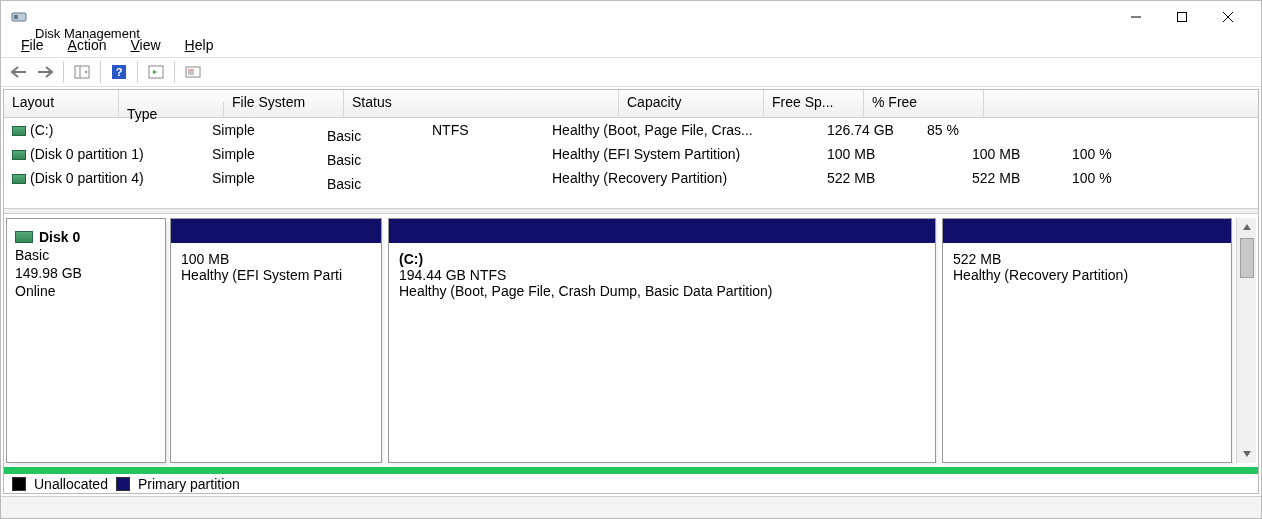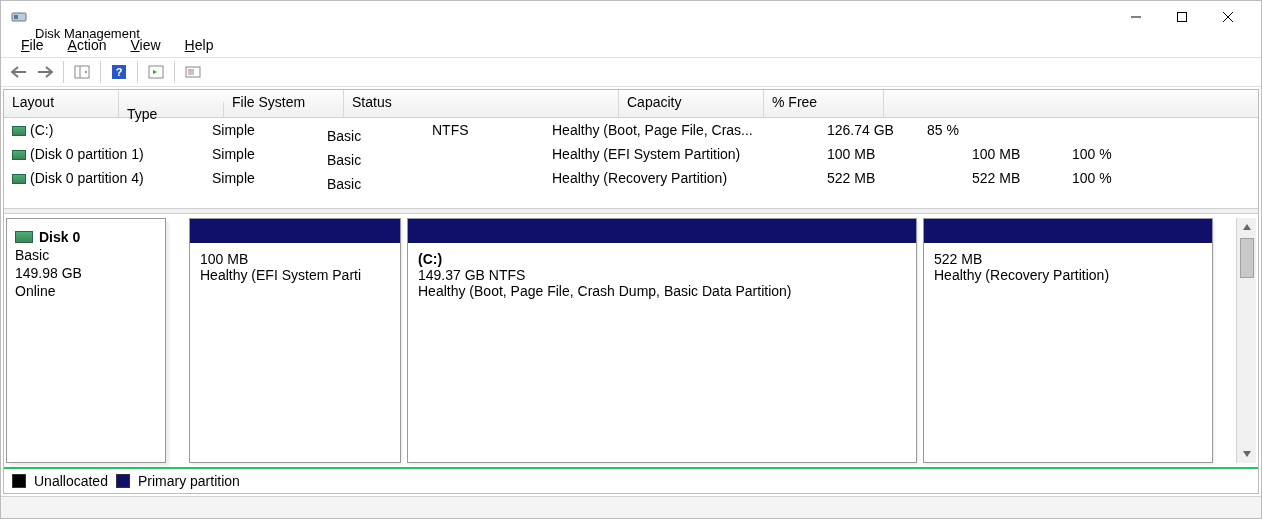--- a/index.html
+++ b/index.html
@@ -34,40 +34,40 @@
     .c-layout    { width: 115px; }
     .c-type      { width: 105px; margin-top: 12px; }
     .c-fs        { width: 120px; }
     .c-status    { width: 275px; }
     .c-capacity  { width: 145px; }
     .c-free      { width: 100px; }
     .c-pctfree   { width: 120px; }
     
     .splitter { height: 6px; background: #f0f0f0; border-top: 1px solid #d0d0d0; border-bottom: 1px solid #d0d0d0; cursor: row-resize; }
     
-    .graphical { flex: 1; display: flex; padding: 4px 2px 4px 2px; gap: 23px; position: relative; min-height: 0; }
+    .graphical { flex: 1; display: flex; padding: 4px 2px 4px 2px; gap: 4px; position: relative; min-height: 0; }
     .scroll-col { width: 20px; background: #f0f0f0; border-left: 1px solid #d0d0d0; display: flex; flex-direction: column; align-items: center; }
     .scroll-arrow-up, .scroll-arrow-down { height: 18px; display:flex; align-items:center; justify-content:center; width:100%; }
     .scroll-thumb { width: 14px; height: 40px; background: #c8c8c8; border: 1px solid #a0a0a0; margin-top: 2px; }
     .scroll-track { flex:1; }
     
     .disk-box { width: 160px; border: 1px solid #999; background: #fff; padding: 10px 8px; font-size: 14px; display: flex; flex-direction: column; gap: 2px; box-shadow: 3px 3px 3px rgba(0,0,0,0.08); }
     .disk-box .disk-name { font-weight: bold; display: flex; align-items: center; gap: 6px; }
     .disk-icon { width: 18px; height: 12px; background: linear-gradient(#5a7, #385); border:1px solid #264; }
     
     .parts { flex: 1; display: flex; gap: 6px; }
     .part { border: 1px solid #999; background: #fff; display: flex; flex-direction: column; box-shadow: 2px 2px 2px rgba(0,0,0,0.06); }
     .part-top { height: 24px; background: #10106a; }
     .part-body { flex:1; padding: 8px 10px; font-size: 14px; overflow:hidden; }
     .part-body .pname { font-weight: bold; }
     .p1 { width: 212px; }
     .p2 { flex: 1; }
     .p3 { width: 290px; }
     
-    .legend { height: 26px; border-top: 2px solid #22c55e; display: flex; align-items: center; padding: 0 8px; gap: 8px; font-size: 14px; }
+    .legend { height: 26px; border-top: 7px solid #22c55e; display: flex; align-items: center; padding: 0 8px; gap: 8px; font-size: 14px; }
     .sw { width: 14px; height: 14px; border: 1px solid #333; }
     .sw.unalloc { background: #000; }
     .sw.primary { background: #10106a; }
     
     .statusbar { height: 22px; border-top: 1px solid #d0d0d0; background: #f4f4f4; }
   </style>
 </head>
 <body>
 
 <div class="window">
@@ -151,20 +151,21 @@
   </div>
 
   <div class="content">
     <div class="grid">
       <div class="grid-header">
         <div class="col c-layout">Layout</div>
         <div class="col c-type">Type</div>
         <div class="col c-fs">File System</div>
         <div class="col c-status">Status</div>
         <div class="col c-capacity">Capacity</div>
+        <div class="col c-free">Free Sp...</div>
         <div class="col c-pctfree">% Free</div>
       </div>
 
       <div class="grid-row">
         <div class="col c-volume"><span class="vol-icon"></span><span>(C:)</span></div>
         <div class="col c-layout">Simple</div>
         <div class="col c-type">Basic</div>
         <div class="col c-fs">NTFS</div>
         <div class="col c-status">Healthy (Boot, Page File, Cras...</div>
         <div class="col c-free">126.74 GB</div>
@@ -210,21 +211,21 @@
           <div class="part-top"></div>
           <div class="part-body">
             <div>100 MB</div>
             <div>Healthy (EFI System Parti</div>
           </div>
         </div>
         <div class="part p2">
           <div class="part-top"></div>
           <div class="part-body">
             <div class="pname">(C:)</div>
-            <div>149.37 GB NTFS</div>
+            <div>194.44 GB NTFS</div>
             <div>Healthy (Boot, Page File, Crash Dump, Basic Data Partition)</div>
           </div>
         </div>
         <div class="part p3">
           <div class="part-top"></div>
           <div class="part-body">
             <div>522 MB</div>
             <div>Healthy (Recovery Partition)</div>
           </div>
         </div>

